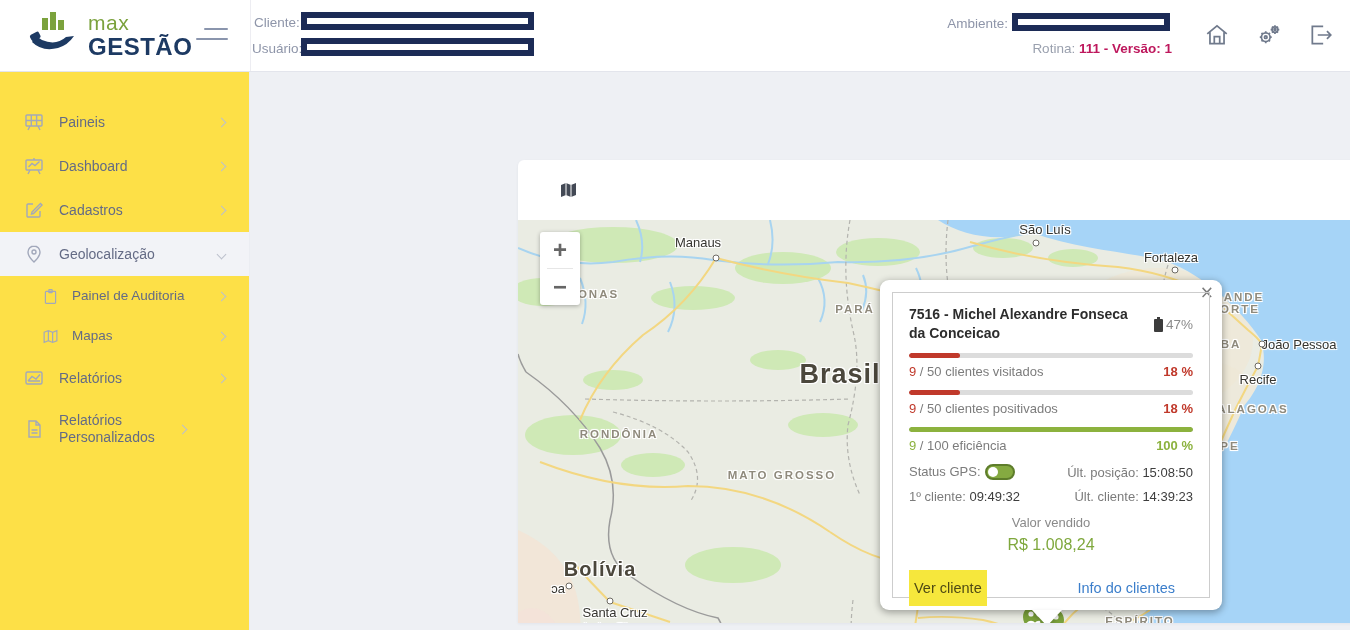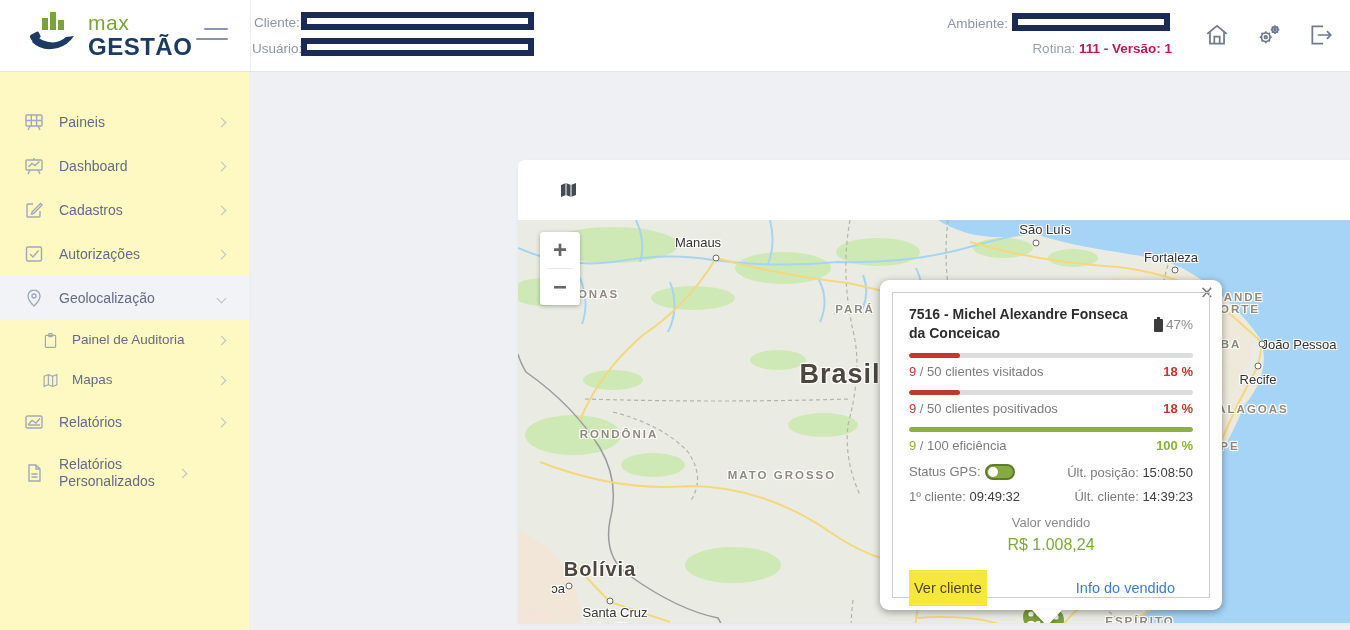--- a/index.html
+++ b/index.html
@@ -29,21 +29,21 @@
   .lbl-ambiente { left:884px; top:16px; width:124px; text-align:right; }
   .red-ambiente { left:1012px; top:13px; width:158px; height:18px; }
   .rotina { position:absolute; left:950px; top:41px; width:222px; text-align:right; font-size:13.5px; color:#9aa0ae; }
   .rotina b { color:#be185d; }
 
   .hdr-icons { position:absolute; right:16px; top:22px; display:flex; gap:26px; }
   .hdr-icon { width:26px; height:26px; cursor:pointer; color:#707a8c; }
   .hdr-icon svg { width:100%; height:100%; stroke:#707a8c; fill:none; stroke-width:1.6; }
 
   
-  .sidebar { position:absolute; top:72px; left:0; bottom:0; width:250px; background:#fef9c3;
+  .sidebar { position:absolute; top:72px; left:0; bottom:0; width:250px; background:#fde047;
              border-right:1px solid #ebedf2; z-index:30; padding-top:28px; }
   .sb-item { display:flex; align-items:center; height:44px; padding:0 20px 0 24px;
              color:#646b85; font-size:14px; cursor:pointer; }
   .sb-item.active { background:#f2f3f7; }
   .sb-item.sub { padding-left:42px; font-size:13.5px; height:40px; }
   .sb-ic { width:20px; height:20px; margin-right:15px; flex:0 0 auto; }
   .sb-ic svg { width:100%; height:100%; stroke:#a2a8bb; fill:none; stroke-width:1.4; }
   .sb-item.sub .sb-ic { width:17px; height:17px; margin-right:13px; }
   .sb-label { flex:1; line-height:1.2; }
   .chev { width:7px; height:7px; border-right:1.6px solid #bcc0cc; border-bottom:1.6px solid #bcc0cc;
@@ -193,30 +193,20 @@
     <div class="sb-item">
       <span class="sb-ic">
         <svg viewBox="0 0 20 20">
             <path d="M16,11 V16 A1,1 0 0 1 15,17 H4 A1,1 0 0 1 3,16 V5 A1,1 0 0 1 4,4 H9"></path>
             <path d="M8,12 L16.5,3.5 L18,5 L9.5,13.5 L7.5,14 Z"></path>
           </svg>
       </span>
       <span class="sb-label">Cadastros</span>
       <span class="chev"></span>
     </div>
-    <div class="sb-item">
-      <span class="sb-ic">
-        <svg viewBox="0 0 20 20">
-            <rect x="2.5" y="3" width="15" height="14" rx="1.5"></rect>
-            <path d="M6,10 L9,13 L14.5,6.5"></path>
-          </svg>
-      </span>
-      <span class="sb-label">Autorizações</span>
-      <span class="chev"></span>
-    </div>
     <div class="sb-item active">
       <span class="sb-ic">
         <svg viewBox="0 0 20 20">
             <path d="M10,2 C6.7,2 4,4.7 4,8 C4,12.5 10,18 10,18 C10,18 16,12.5 16,8 C16,4.7 13.3,2 10,2 Z"></path>
             <circle cx="10" cy="8" r="2"></circle>
           </svg>
       </span>
       <span class="sb-label">Geolocalização</span>
       <span class="chev down"></span>
     </div>
@@ -480,21 +470,21 @@
                 <span>Últ. cliente:</span>
                 <span class="val">14:39:23</span>
               </span>
             </div>
 
             <div class="pp-valor-lbl">Valor vendido</div>
             <div class="pp-valor-val">R$ 1.008,24</div>
 
             <div class="pp-links">
               <span class="link-ver">Ver cliente</span>
-              <span class="link-info">Info do vendido</span>
+              <span class="link-info">Info do clientes</span>
             </div>
           </div>
         </div>
       </div>
     </div>
 
   </div>
 </div>
 
 </body></html>

